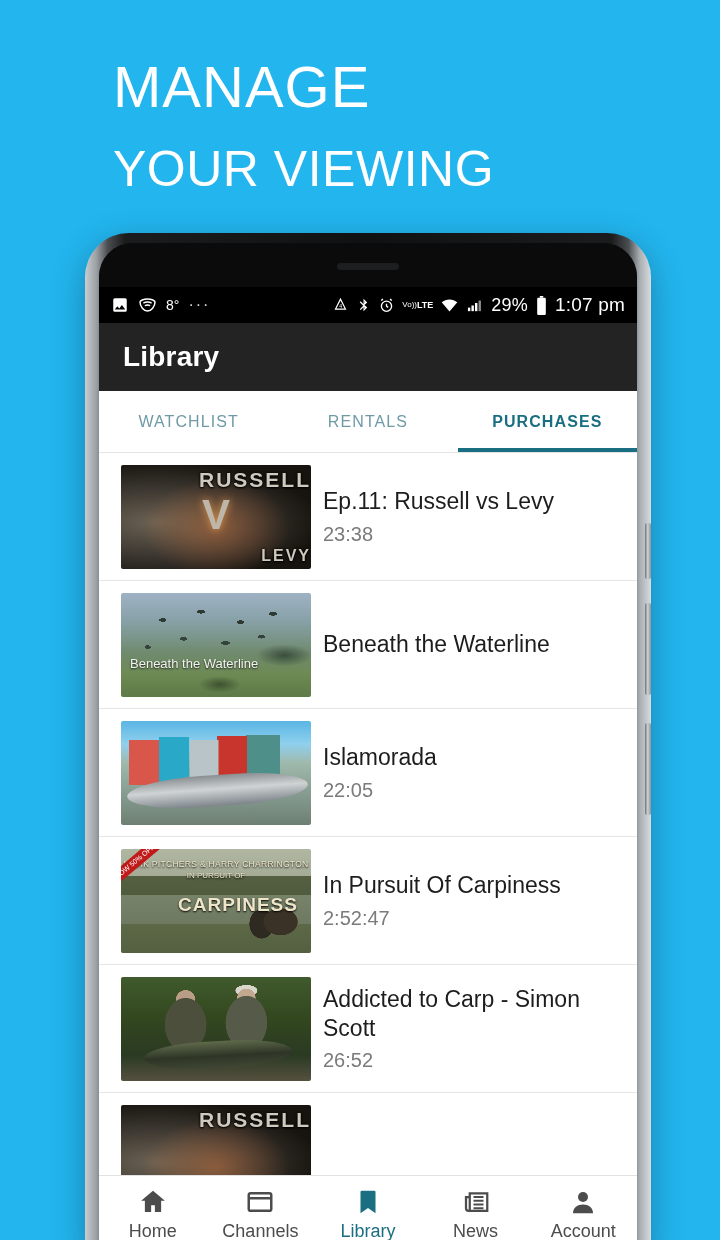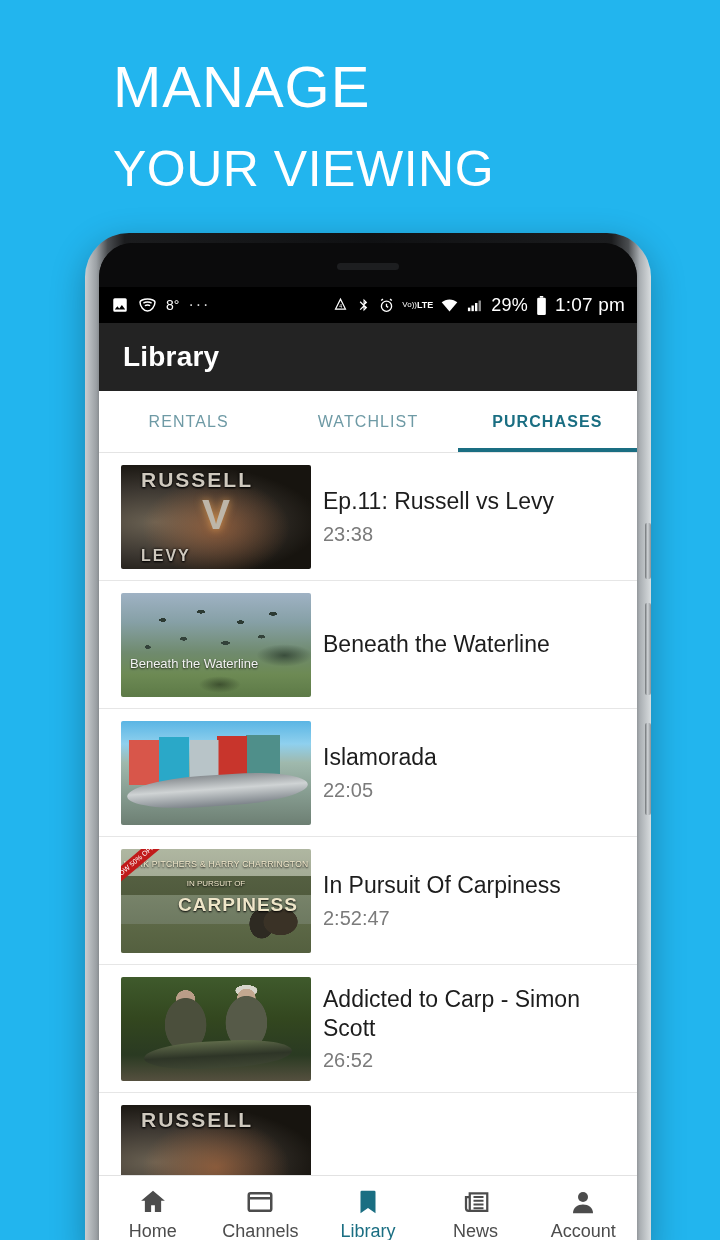--- a/index.html
+++ b/index.html
@@ -167,24 +167,23 @@
 
   
   .t-russell {
     background:
       radial-gradient(ellipse at 50% 60%, rgba(190,110,60,.55), rgba(0,0,0,0) 55%),
       radial-gradient(ellipse at 18% 55%, #6a6152 0%, #3b3630 42%, #17140f 75%),
       radial-gradient(ellipse at 82% 55%, #6f6555 0%, #3c352c 42%, #17140f 75%),
       linear-gradient(180deg,#1a1713,#0c0a08);
   }
   .t-russell .lbl-top, .t-russell .lbl-bot {
-    position: absolute; left: 0; right: 0; text-align: left;
+    position: absolute; left: 0; right: 0; text-align: right;
     color: #cfc9be; font-weight: 800; letter-spacing: 2px;
     text-shadow: 0 1px 2px #000, 0 0 3px #000;
-    margin-left: 20px;
   }
   .t-russell .lbl-top { top: 3px; font-size: 21px; }
   .t-russell .lbl-bot { bottom: 4px; font-size: 16px; }
   .t-russell .vee {
     position: absolute; left: 50%; top: 26px; transform: translateX(-50%);
     font-size: 42px; font-weight: 900; color: #bdb6a9;
     text-shadow: 0 0 8px rgba(255,180,90,.7);
   }
 
   .t-water {
@@ -243,21 +242,21 @@
     background:
       radial-gradient(28px 22px at 84% 70%, #3a3226 60%, transparent 62%),
       radial-gradient(20px 24px at 74% 72%, #2e2a22 60%, transparent 62%),
       linear-gradient(180deg, rgba(120,130,100,.35), rgba(60,70,45,.5));
   }
   .t-carp .ttl {
     position: absolute; left: 0; right: 0; text-align: center;
     color: #efe6c9; text-shadow: 0 1px 2px #000;
   }
   .t-carp .ttl.l1 { top: 10px; font-size: 8.5px; letter-spacing: .3px; }
-  .t-carp .ttl.l2 { top: 30px; font-size: 8px; }
+  .t-carp .ttl.l2 { top: 22px; font-size: 8px; }
   .t-carp .ttl.l3 { top: 45px; font-size: 19px; font-weight: 800; letter-spacing: 1px; margin-left: 44px; }
   .t-carp .ribbon {
     position: absolute; left: -22px; top: 7px;
     width: 72px; padding: 2px 0;
     background: #c11a1a; color: #fff;
     font-size: 7px; text-align: center;
     transform: rotate(-40deg);
     line-height: 1.15;
   }
 
@@ -383,22 +382,22 @@
           </span>
           <span class="sb-time">1:07 pm</span>
         </div>
       </div>
 
       <div class="appbar">
         <div class="appbar-title">Library</div>
       </div>
 
       <div class="tabs">
+        <div class="tab">WATCHLIST</div>
         <div class="tab">RENTALS</div>
-        <div class="tab">WATCHLIST</div>
         <div class="tab active">PURCHASES</div>
       </div>
 
       <div class="list">
 
         <div class="row">
           <div class="thumb t-russell">
             <div class="lbl-top">RUSSELL</div>
             <div class="vee">V</div>
             <div class="lbl-bot">LEVY</div>

